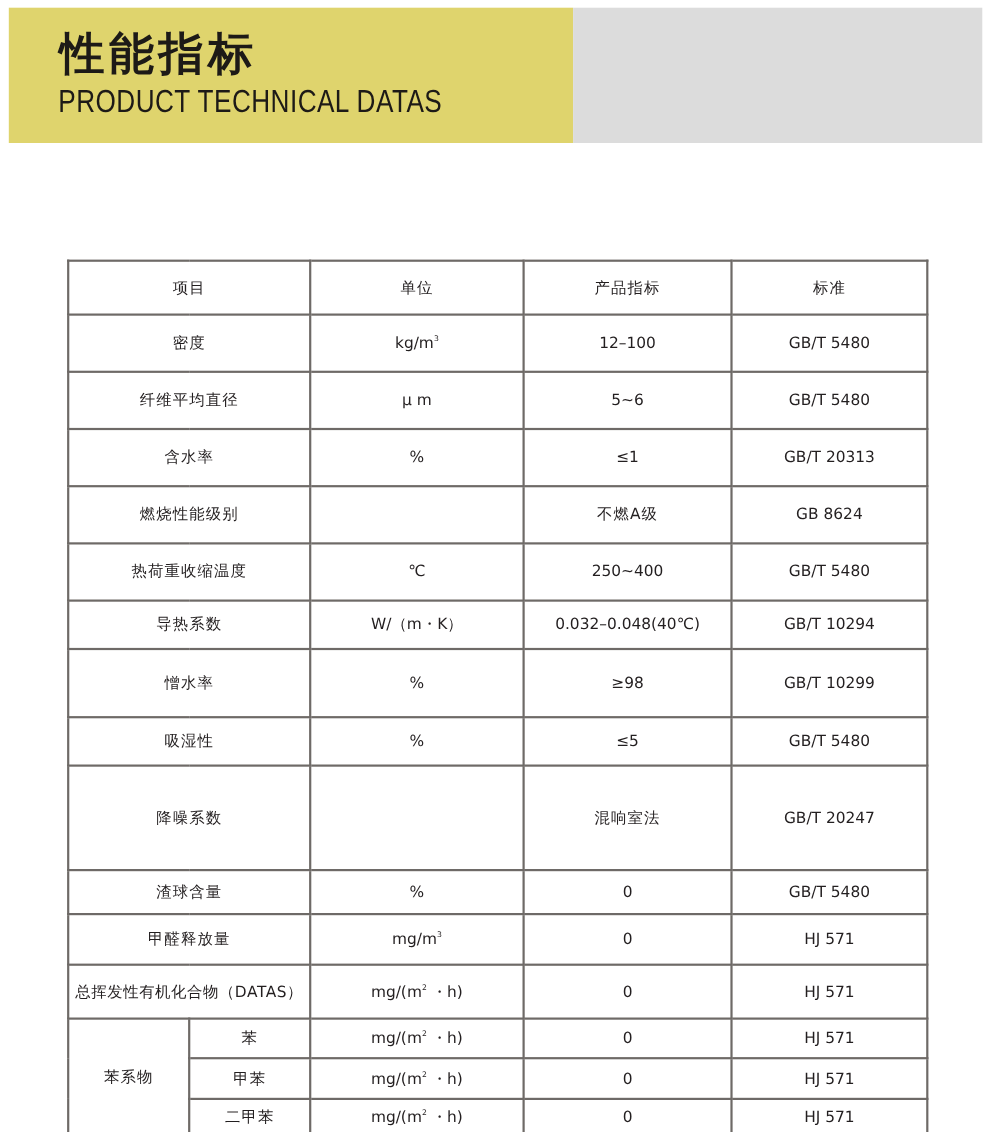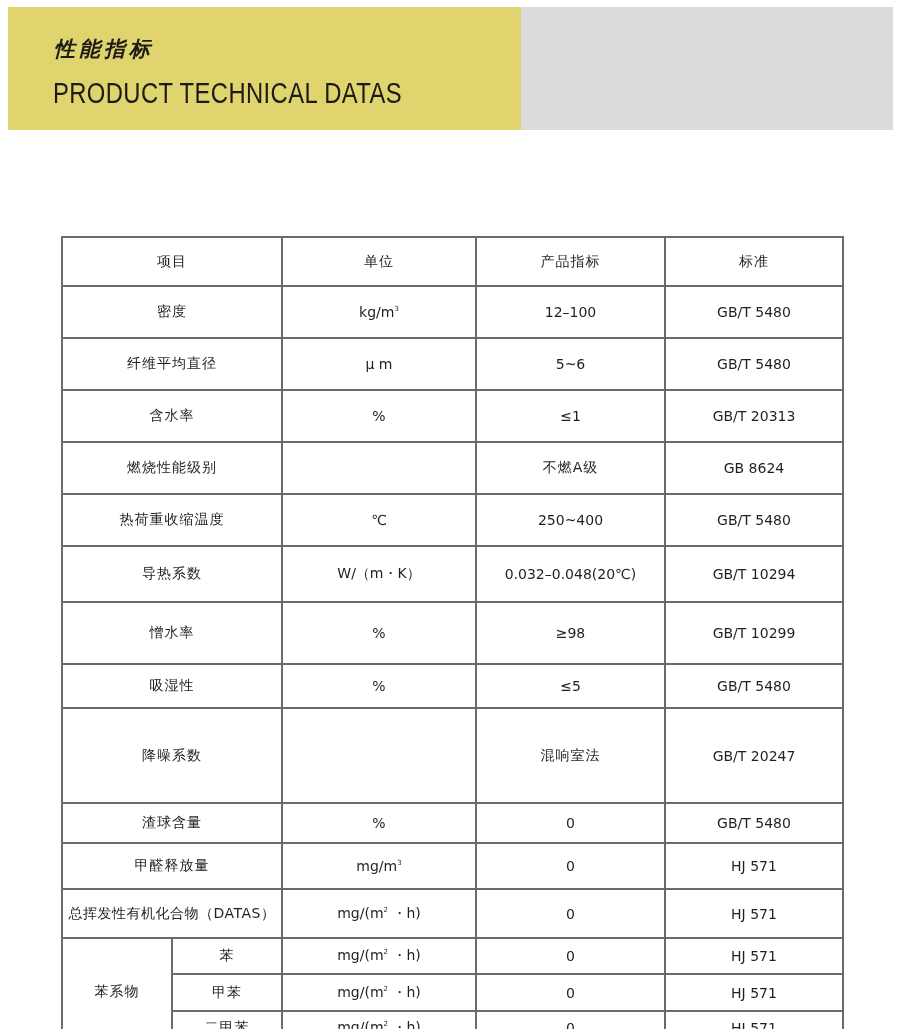--- a/index.html
+++ b/index.html
@@ -2,22 +2,22 @@
 <html><head>
 <meta charset="utf-8">
 <style>
   html, body { margin: 0; padding: 0; background: #ffffff; }
   body { width: 900px; height: 1029px; position: relative; overflow: hidden;
          font-family: "DejaVu Sans", "Liberation Sans", sans-serif; color: #231f20; }
 
   .banner { position: absolute; left: 8px; top: 7px; width: 885px; height: 123px; }
   .banner-left { position: absolute; left: 0; top: 0; width: 513px; height: 123px; background: #dfd46d; }
   .banner-right { position: absolute; left: 513px; top: 0; width: 372px; height: 123px; background: #dcdcdc; }
-  .title-cn { position: absolute; left: 46px; top: 22px; font-size: 21px; font-weight: bold;
-              letter-spacing: 4px; color: #1d1a17; line-height: 40px; white-space: nowrap; font-style: italic; }
+  .title-cn { position: absolute; left: 46px; top: 22px; font-size: 41px; font-weight: bold;
+              letter-spacing: 4px; color: #1d1a17; line-height: 40px; white-space: nowrap; }
   .title-en { position: absolute; left: 45px; top: 70px; font-family: "Liberation Sans", sans-serif;
               font-size: 29px; color: #1d1a17; line-height: 32px; white-space: nowrap;
               transform: scaleX(0.82); transform-origin: left center; letter-spacing: 0.5px; }
 
   table.spec { position: absolute; left: 61px; top: 236px; width: 781px; border-collapse: collapse;
                table-layout: fixed; }
   table.spec td { border: 2px solid #6e6a67; text-align: center; vertical-align: middle;
                   font-size: 14px; color: #231f20; padding: 0; overflow: hidden; white-space: nowrap; }
   table.spec td.cn { letter-spacing: 1px; }
   sup { font-size: 7px; vertical-align: 6px; line-height: 0; }
@@ -72,24 +72,24 @@
       <td><span></span><sup></sup><span></span></td>
       <td class="cn">不燃A级</td>
       <td>GB 8624</td>
     </tr>
     <tr style="height:52px">
       <td colspan="2" class="cn">热荷重收缩温度</td>
       <td><span>℃</span><sup></sup><span></span></td>
       <td>250~400</td>
       <td>GB/T 5480</td>
     </tr>
-    <tr style="height:56px">
+    <tr style="height:44px">
       <td colspan="2" class="cn">导热系数</td>
       <td><span>W/（m・K）</span><sup></sup><span></span></td>
-      <td>0.032–0.048(20℃)</td>
+      <td>0.032–0.048(40℃)</td>
       <td>GB/T 10294</td>
     </tr>
     <tr style="height:62px">
       <td colspan="2" class="cn">憎水率</td>
       <td><span>%</span><sup></sup><span></span></td>
       <td>≥98</td>
       <td>GB/T 10299</td>
     </tr>
     <tr style="height:44px">
       <td colspan="2" class="cn">吸湿性</td>

